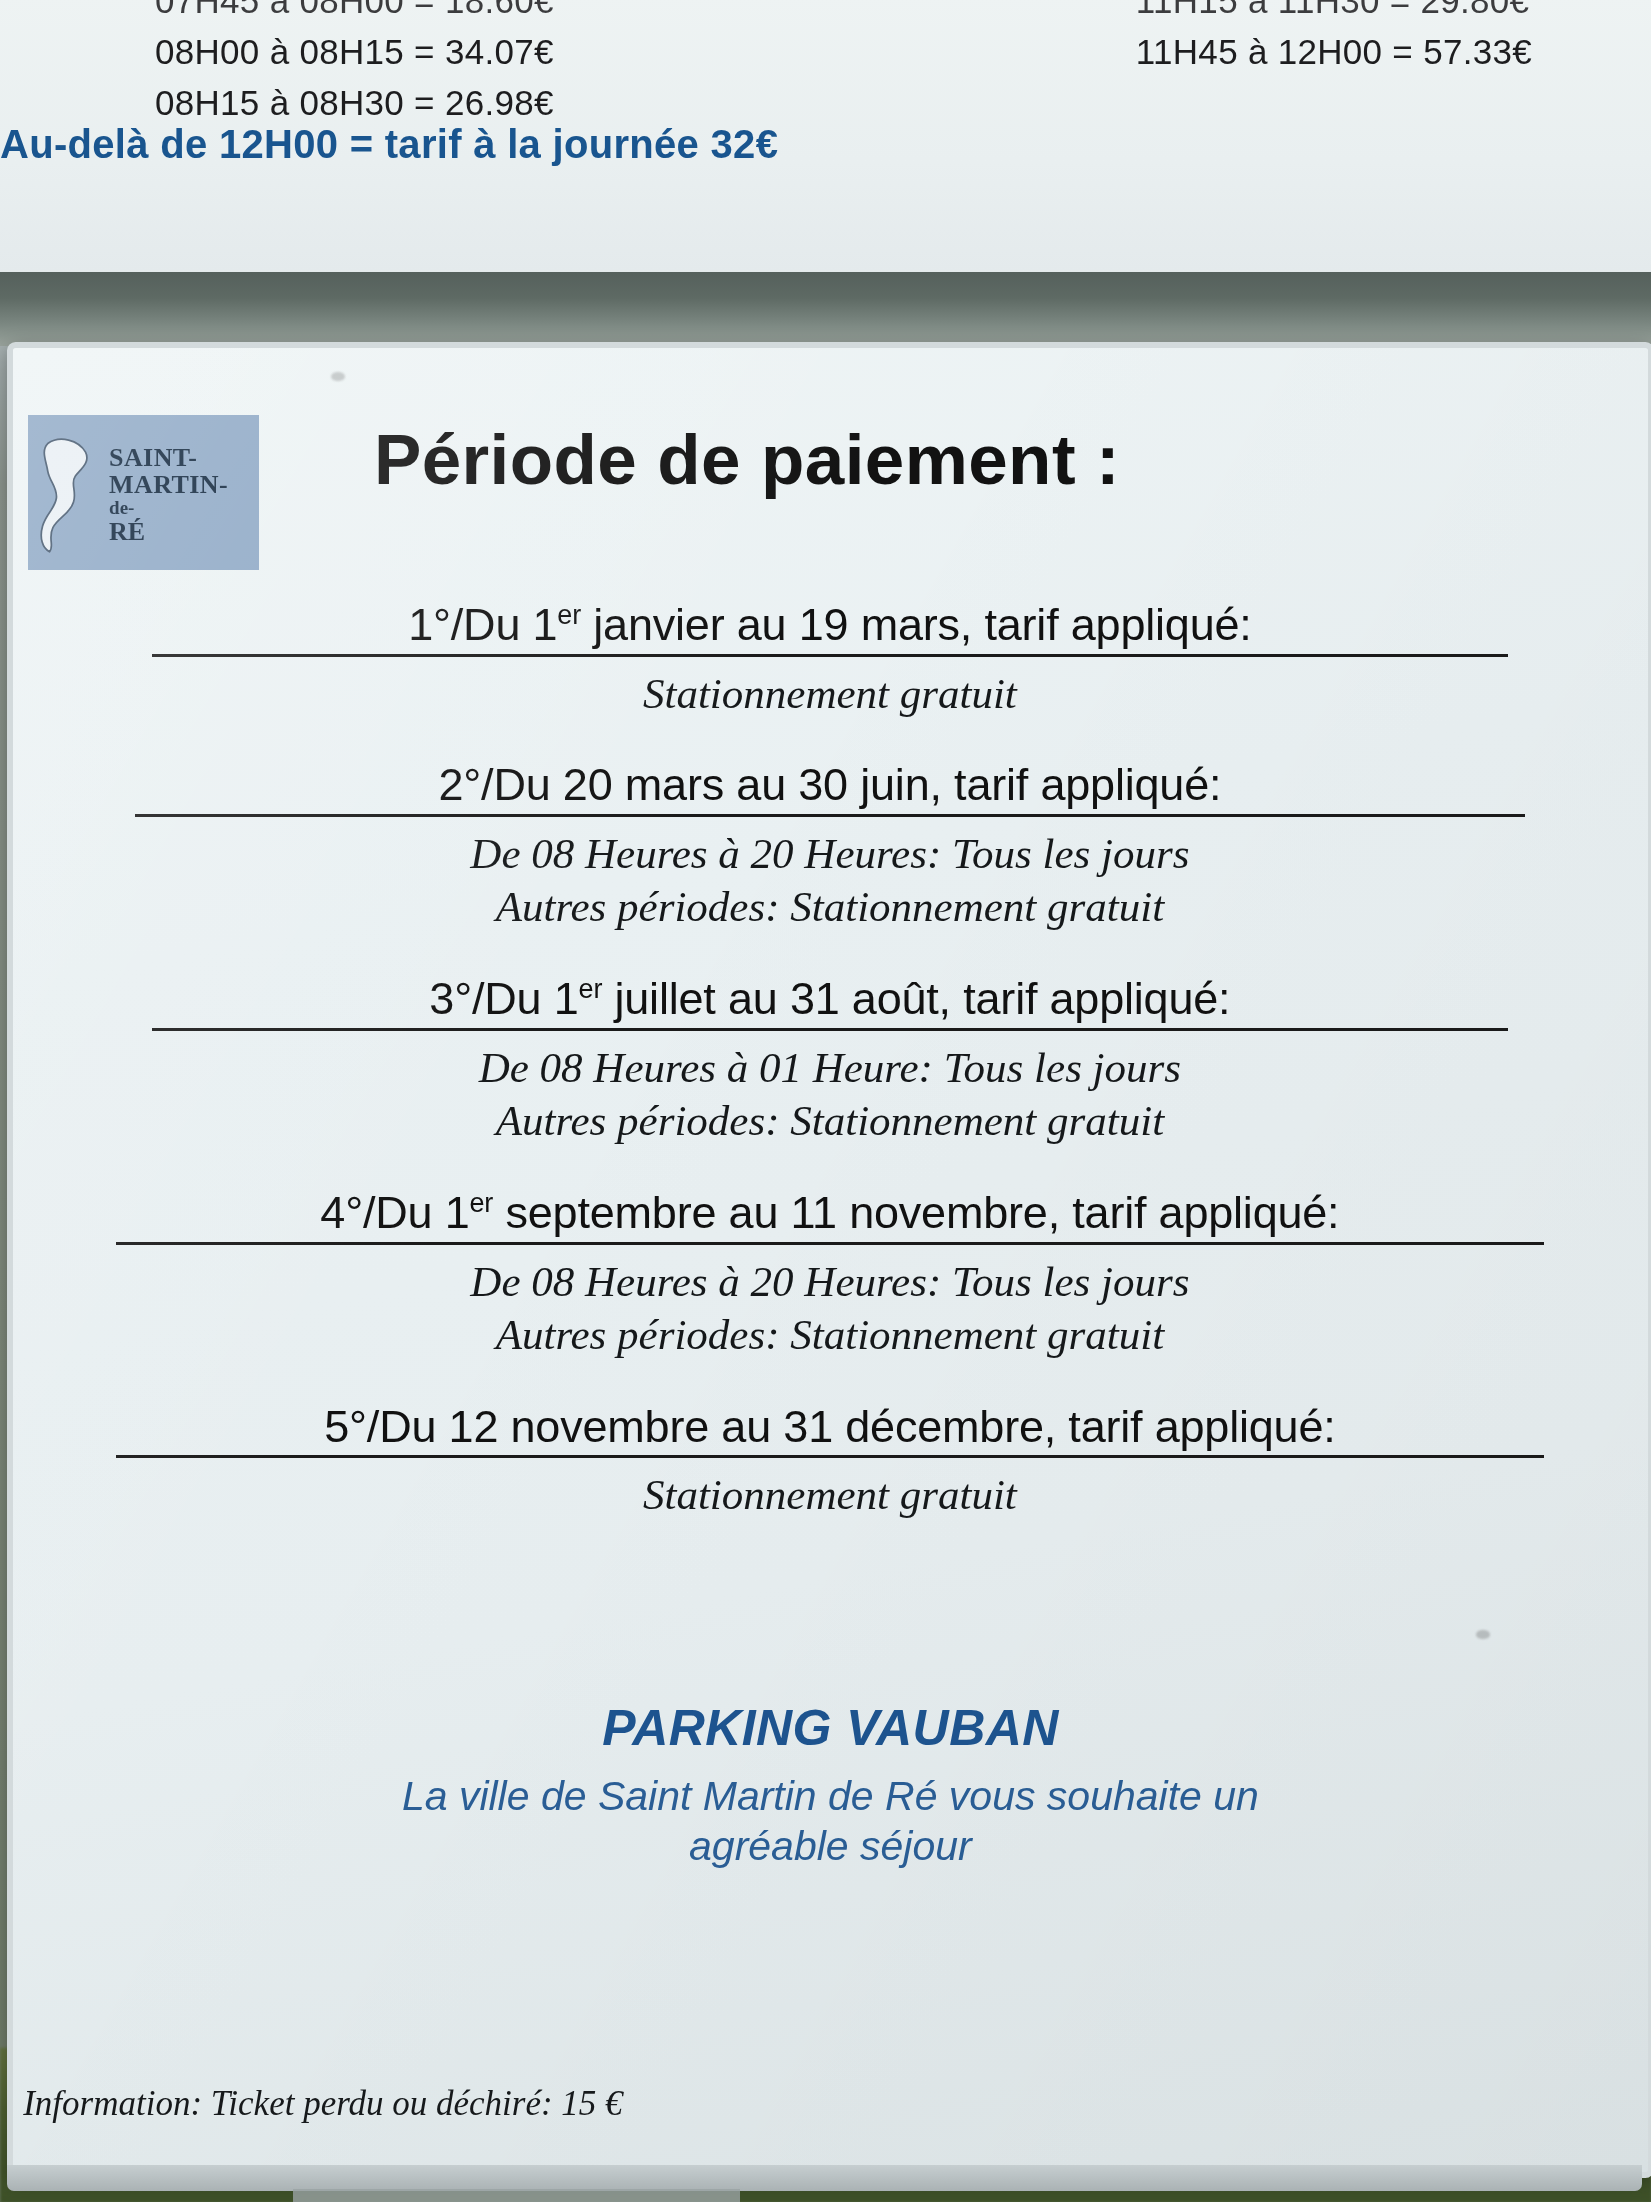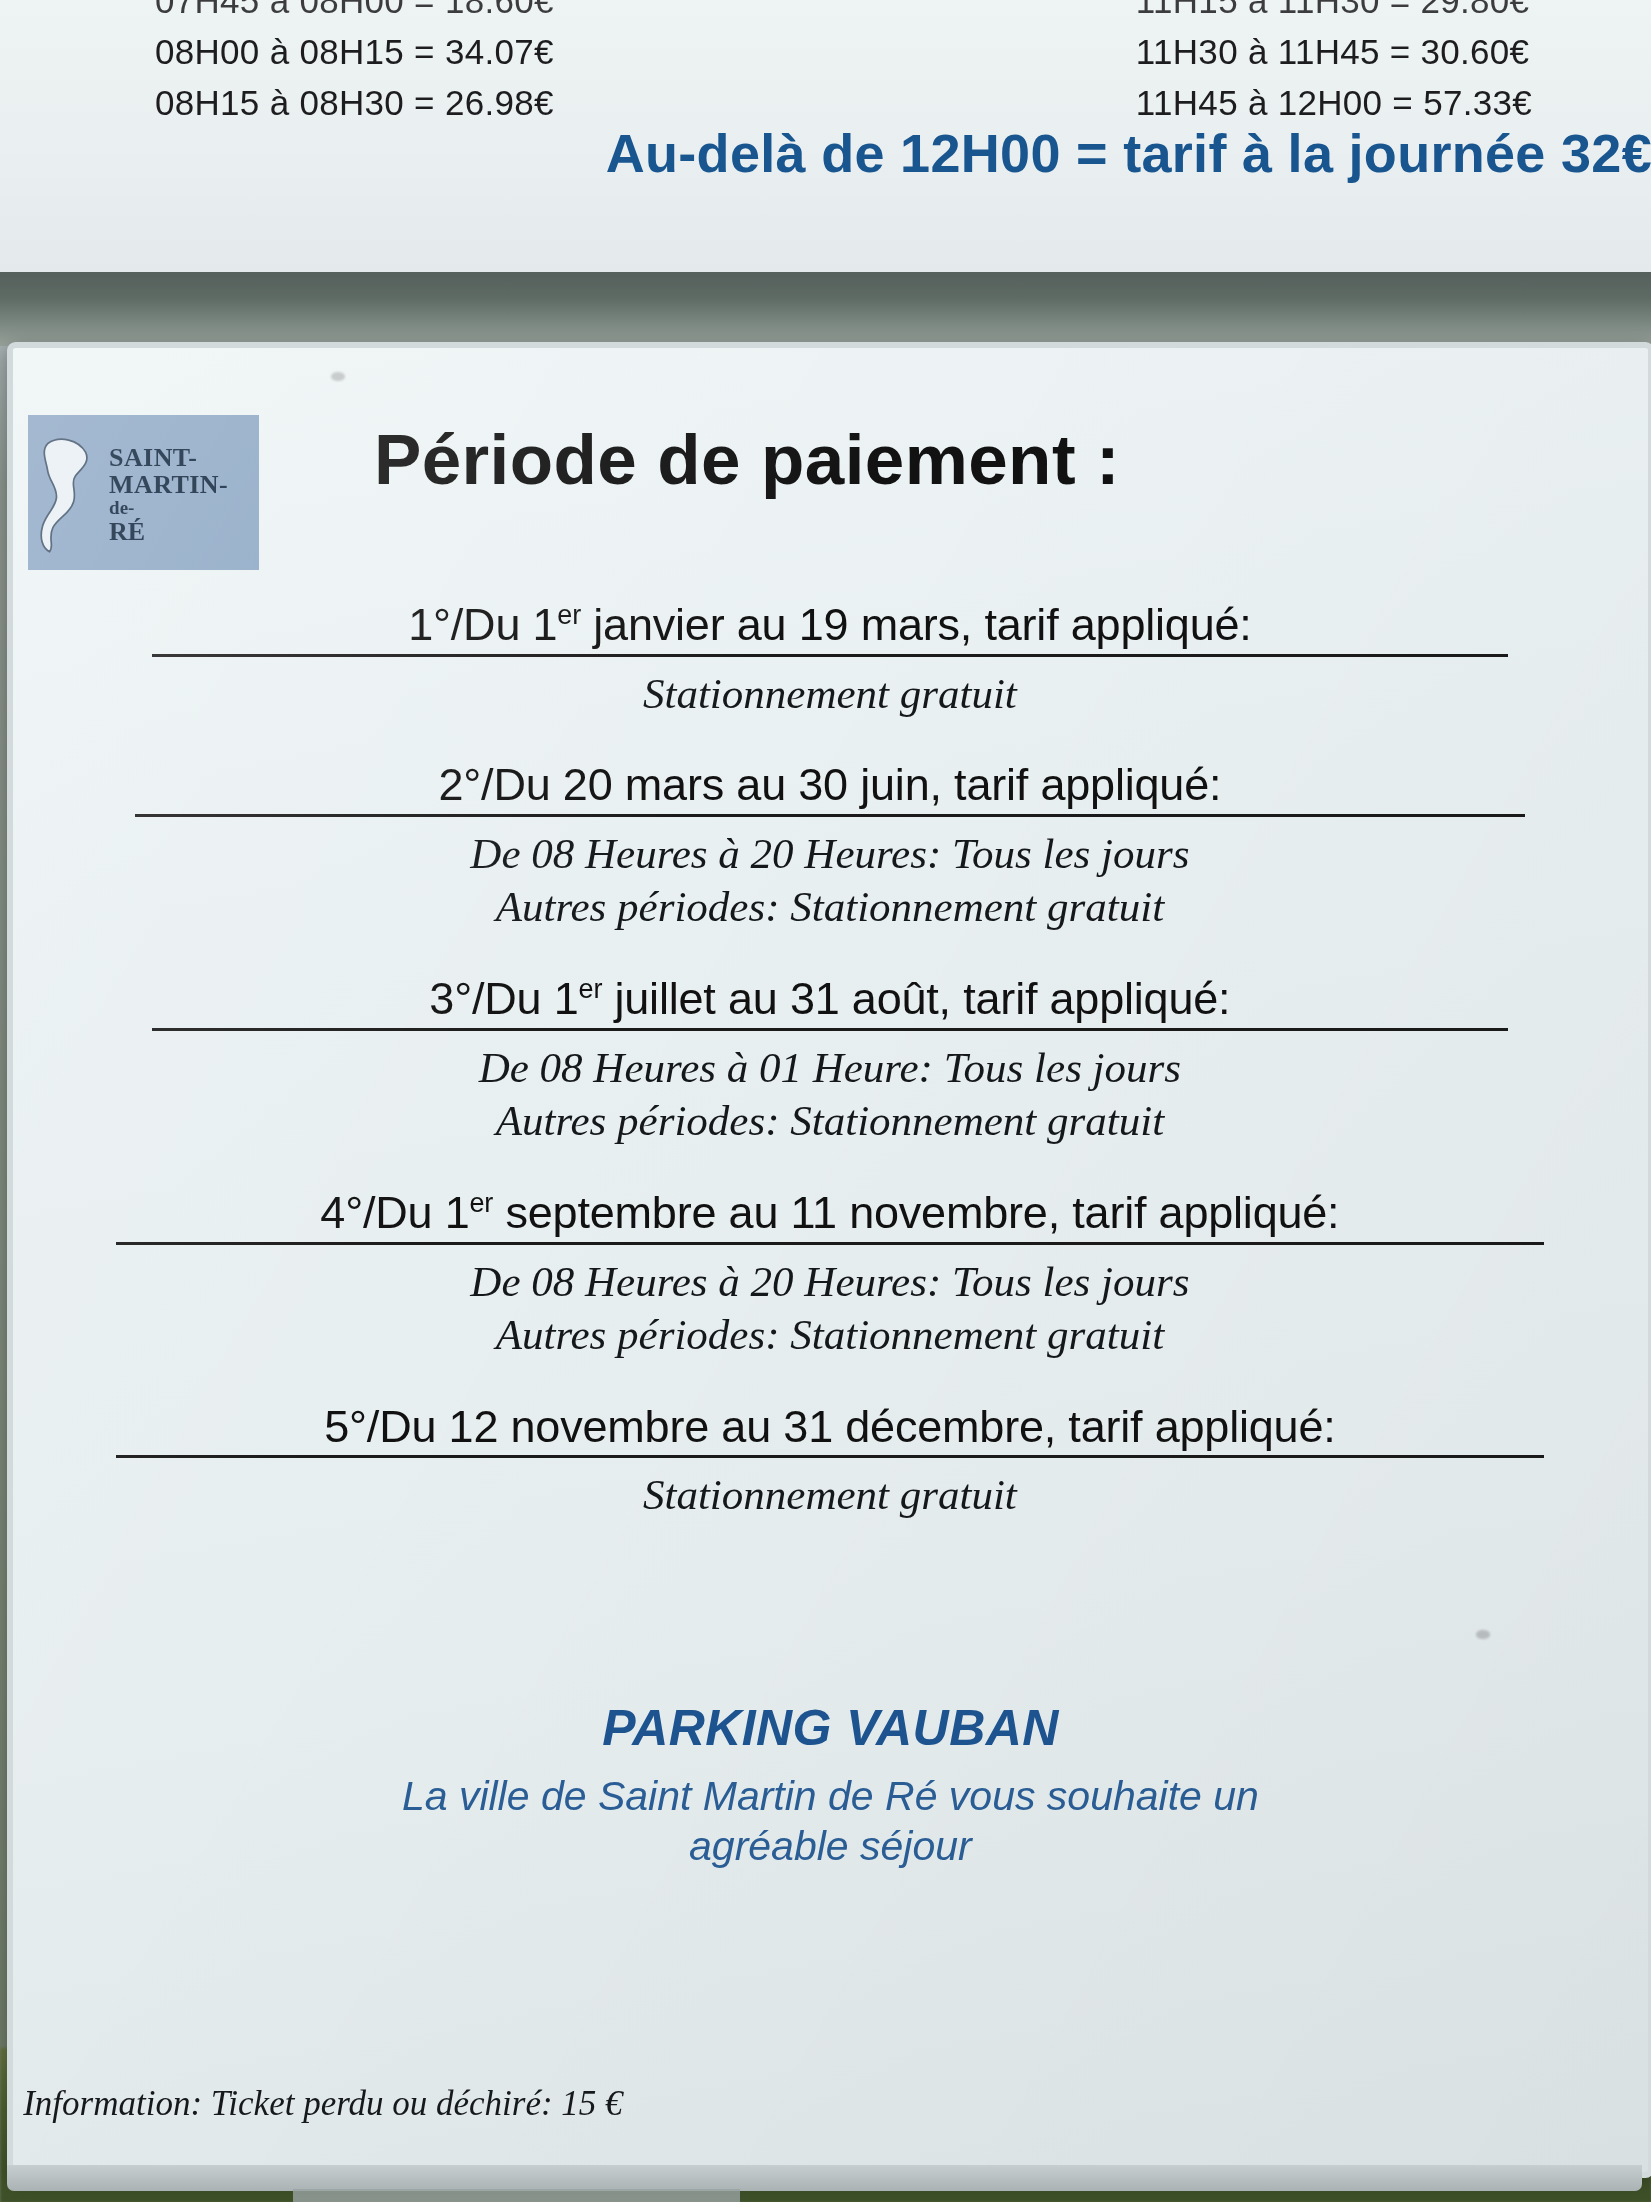--- a/index.html
+++ b/index.html
@@ -65,22 +65,22 @@
     white-space: nowrap;
   }
   .tariff-col.right .tariff-line { padding-left: 26px; }
   .tariff-line.clipped { opacity: 0.85; }
 
   .tariff-highlight {
     position: absolute;
     top: 127px;
     left: 0;
     right: 0;
-    text-align: right;
-    font-size: 54px;
+    text-align: left;
+    font-size: 40px;
     font-weight: bold;
     color: #19558f;
     letter-spacing: 0.3px;
   }
 
   
   .panel-gap {
     position: absolute;
     left: 0;
     top: 272px;
@@ -264,21 +264,20 @@
 <div class="panel-top">
   <div class="inner">
     <div class="tariff-grid">
       <div class="tariff-col left">
         <div class="tariff-line clipped">07H45 à 08H00 = 18.60€</div>
         <div class="tariff-line">08H00 à 08H15 = 34.07€</div>
         <div class="tariff-line">08H15 à 08H30 = 26.98€</div>
       </div>
       <div class="tariff-col right">
         <div class="tariff-line clipped">11H15 à 11H30 = 29.80€</div>
-        <div class="tariff-line">11H30 à 11H45 = 30.60€</div>
         <div class="tariff-line">11H45 à 12H00 = 57.33€</div>
       </div>
     </div>
     <div class="tariff-highlight">Au-delà de 12H00 = tarif à la journée 32€</div>
   </div>
 </div>
 
 <div class="panel-gap"></div>
 
 <div class="panel-main">

